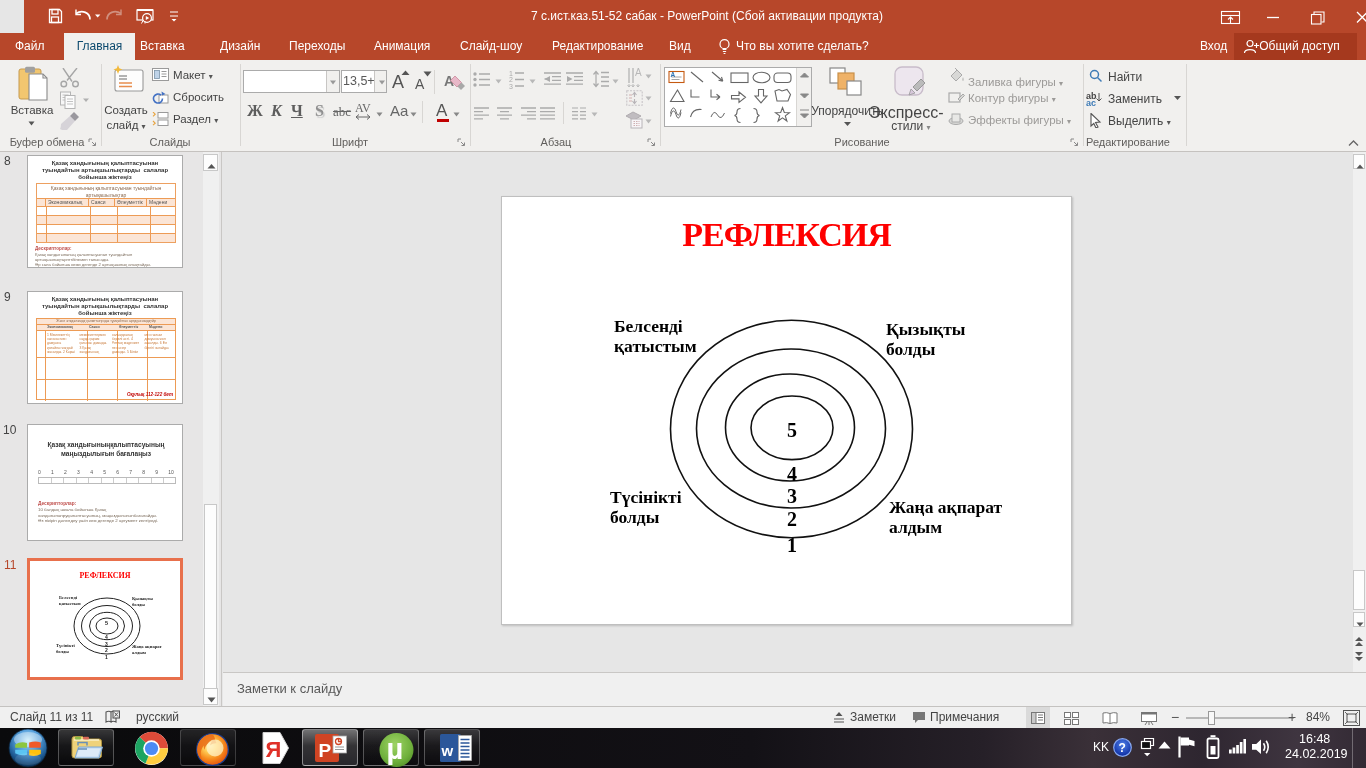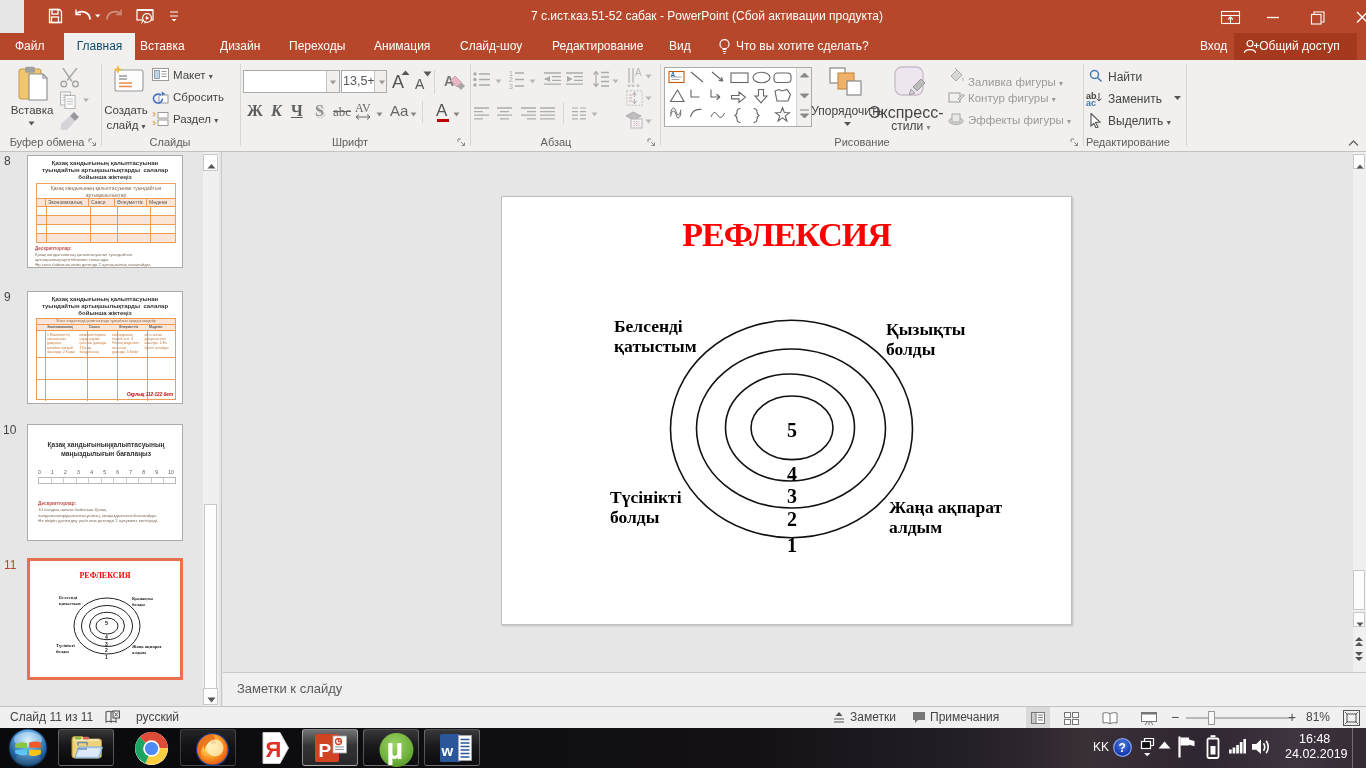--- a/index.html
+++ b/index.html
@@ -622,21 +622,21 @@
       </svg>
     <svg class="abs" style="left:1141px;top:5px" width="16" height="13" viewBox="0 0 16 13">
         <rect x="0.5" y="0.5" width="15" height="9" fill="#fff" stroke="#777"></rect>
         <path d="M0.5 0.5 h15 v2 h-15 z" fill="#777"></path>
         <path d="M6 10 l-2 3 M10 10 l2 3 M8 10 v3" stroke="#777"></path>
       </svg>
     <div class="abs" style="left:1171px;top:2px;font-size:14px;color:#555">−</div>
     <div class="abs" style="left:1186px;top:10px;width:108px;height:2px;background:#B8B8B8"></div>
     <div class="abs" style="left:1208px;top:4px;width:7px;height:14px;background:#F8F8F8;border:1px solid #999"></div>
     <div class="abs" style="left:1288px;top:2px;font-size:14px;color:#555">+</div>
-    <div class="abs" style="left:1306px;top:3px">81%</div>
+    <div class="abs" style="left:1306px;top:3px">84%</div>
     <svg class="abs" style="left:1343px;top:3px" width="17" height="16" viewBox="0 0 17 16" fill="none" stroke="#555">
         <rect x="0.5" y="0.5" width="16" height="15"></rect>
         <rect x="4" y="4" width="9" height="8" stroke-width="1"></rect>
         <path d="M2 2 l3 3 M15 2 l-3 3 M2 14 l3 -3 M15 14 l-3 -3" stroke-width="0.9"></path>
       </svg>
   </div>
   <div id="taskbar">
 
     <svg class="abs" style="left:5px;top:0" width="46" height="40" viewBox="0 0 46 40">
       <defs>

